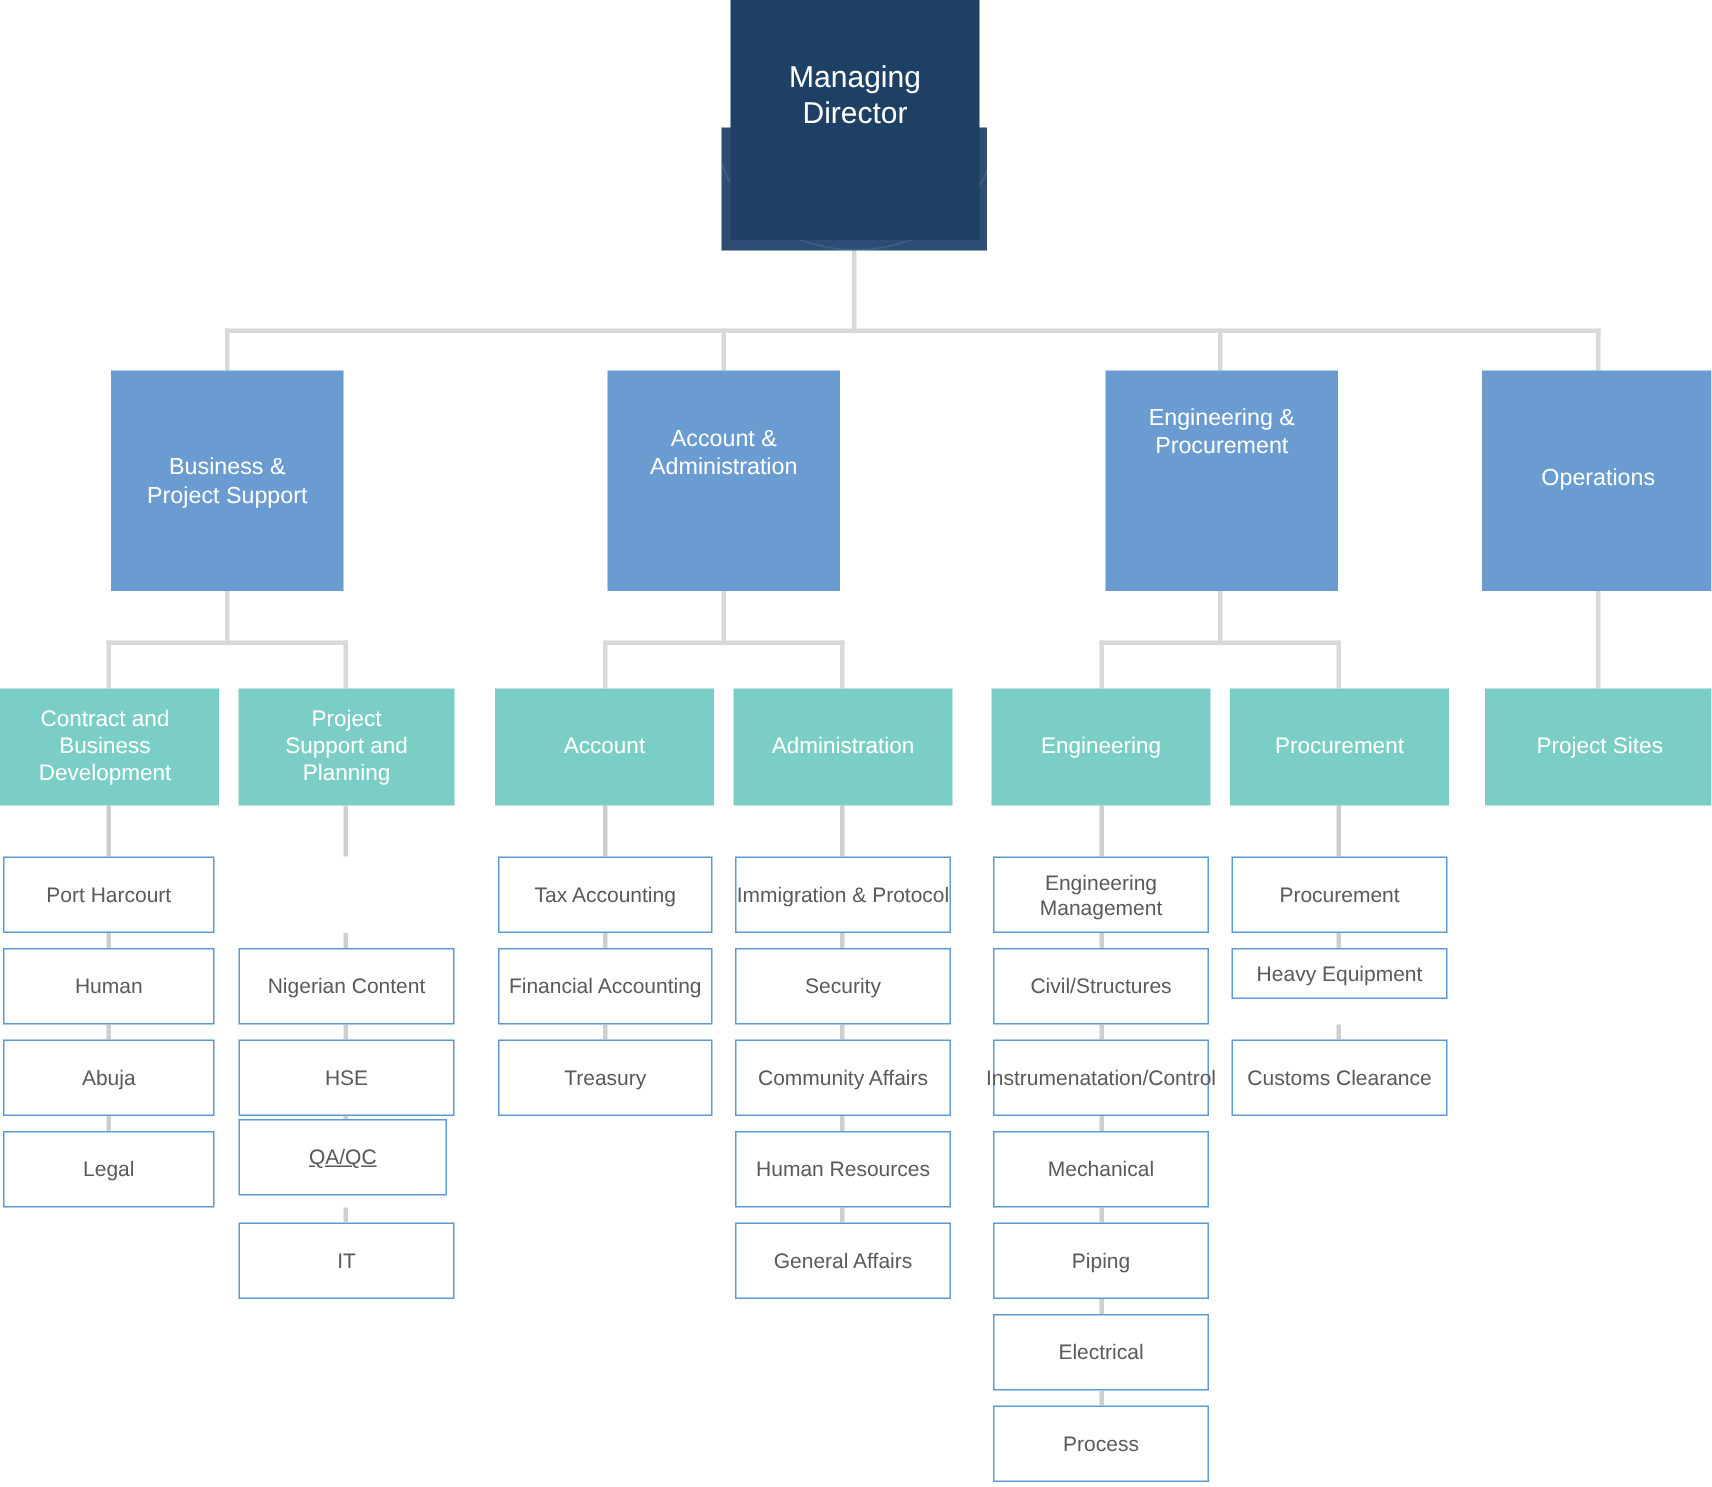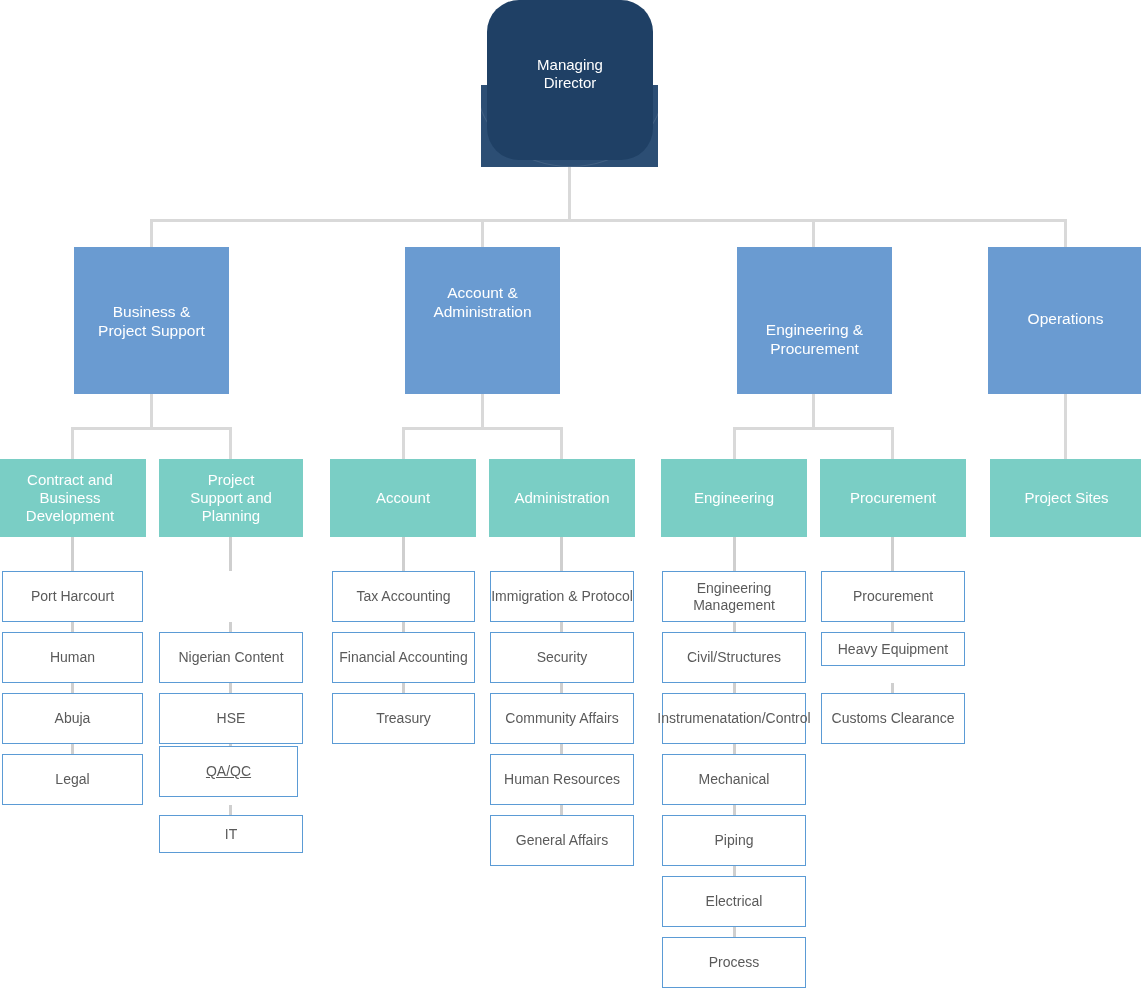--- a/index.html
+++ b/index.html
@@ -36,25 +36,24 @@
     align-items: center;
     justify-content: center;
     text-align: center;
     line-height: 1.2;
   }
 
   
   .lvl0 {
     background: #1f4065;
     color: #ffffff;
-    font-size: 15px;
+    font-size: 20px;
     z-index: 4;
     align-items: flex-start;
-    padding-top: 56px;
-    border-radius: 32px;
+    padding-top: 40px;
   }
   .lvl0-band {
     position: absolute;
     background: #2c4e74;
     z-index: 2;
     overflow: hidden;
   }
 
   
   .lvl1 {
@@ -131,21 +130,21 @@
     </span>
   </div>
 
   <div class="node lvl1" style="left:405px; top:247px; width:155px; height:147px; padding-top:37px;">
     <span>
       <span>Account &amp;</span><br>
       <span>Administration</span>
     </span>
   </div>
 
-  <div class="node lvl1" style="left:737px; top:247px; width:155px; height:147px; padding-top:74px;">
+  <div class="node lvl1" style="left:737px; top:247px; width:155px; height:147px; padding-top:23px;">
     <span>
       <span>Engineering &amp;</span><br>
       <span>Procurement</span>
     </span>
   </div>
 
   <div class="node lvl1" style="left:988px; top:247px; width:155px; height:147px; padding-top:63px;">
     <span>Operations</span>
   </div>
 
@@ -195,21 +194,21 @@
   <div class="node lvl3" style="left:2px;  top:754px; width:141px; height:51px;">Legal</div>
 
   <div class="stub" style="left:229px; top:537px; width:3px; height:34px;"></div>
   <div class="stub" style="left:229px; top:622px; width:3px; height:10px;"></div>
   <div class="node lvl3" style="left:159px; top:632px; width:144px; height:51px;">Nigerian Content</div>
   <div class="stub" style="left:229px; top:683px; width:3px; height:10px;"></div>
   <div class="node lvl3" style="left:159px; top:693px; width:144px; height:51px;">HSE</div>
   <div class="stub" style="left:229px; top:744px; width:3px; height:10px;"></div>
   <div class="node lvl3" style="left:159px; top:746px; width:139px; height:51px;text-decoration:underline;">QA/QC</div>
   <div class="stub" style="left:229px; top:805px; width:3px; height:10px;"></div>
-  <div class="node lvl3" style="left:159px; top:815px; width:144px; height:38px;">IT</div>
+  <div class="node lvl3" style="left:159px; top:815px; width:144px; height:51px;">IT</div>
 
   <div class="stub" style="left:402px; top:537px; width:3px; height:34px;"></div>
   <div class="node lvl3" style="left:332px; top:571px; width:143px; height:51px;">Tax Accounting</div>
   <div class="stub" style="left:402px; top:622px; width:3px; height:10px;"></div>
   <div class="node lvl3" style="left:332px; top:632px; width:143px; height:51px;">Financial Accounting</div>
   <div class="stub" style="left:402px; top:683px; width:3px; height:10px;"></div>
   <div class="node lvl3" style="left:332px; top:693px; width:143px; height:51px;">Treasury</div>
 
   <div class="stub" style="left:560px; top:537px; width:3px; height:34px;"></div>
   <div class="node lvl3" style="left:490px; top:571px; width:144px; height:51px;">Immigration &amp; Protocol</div>

